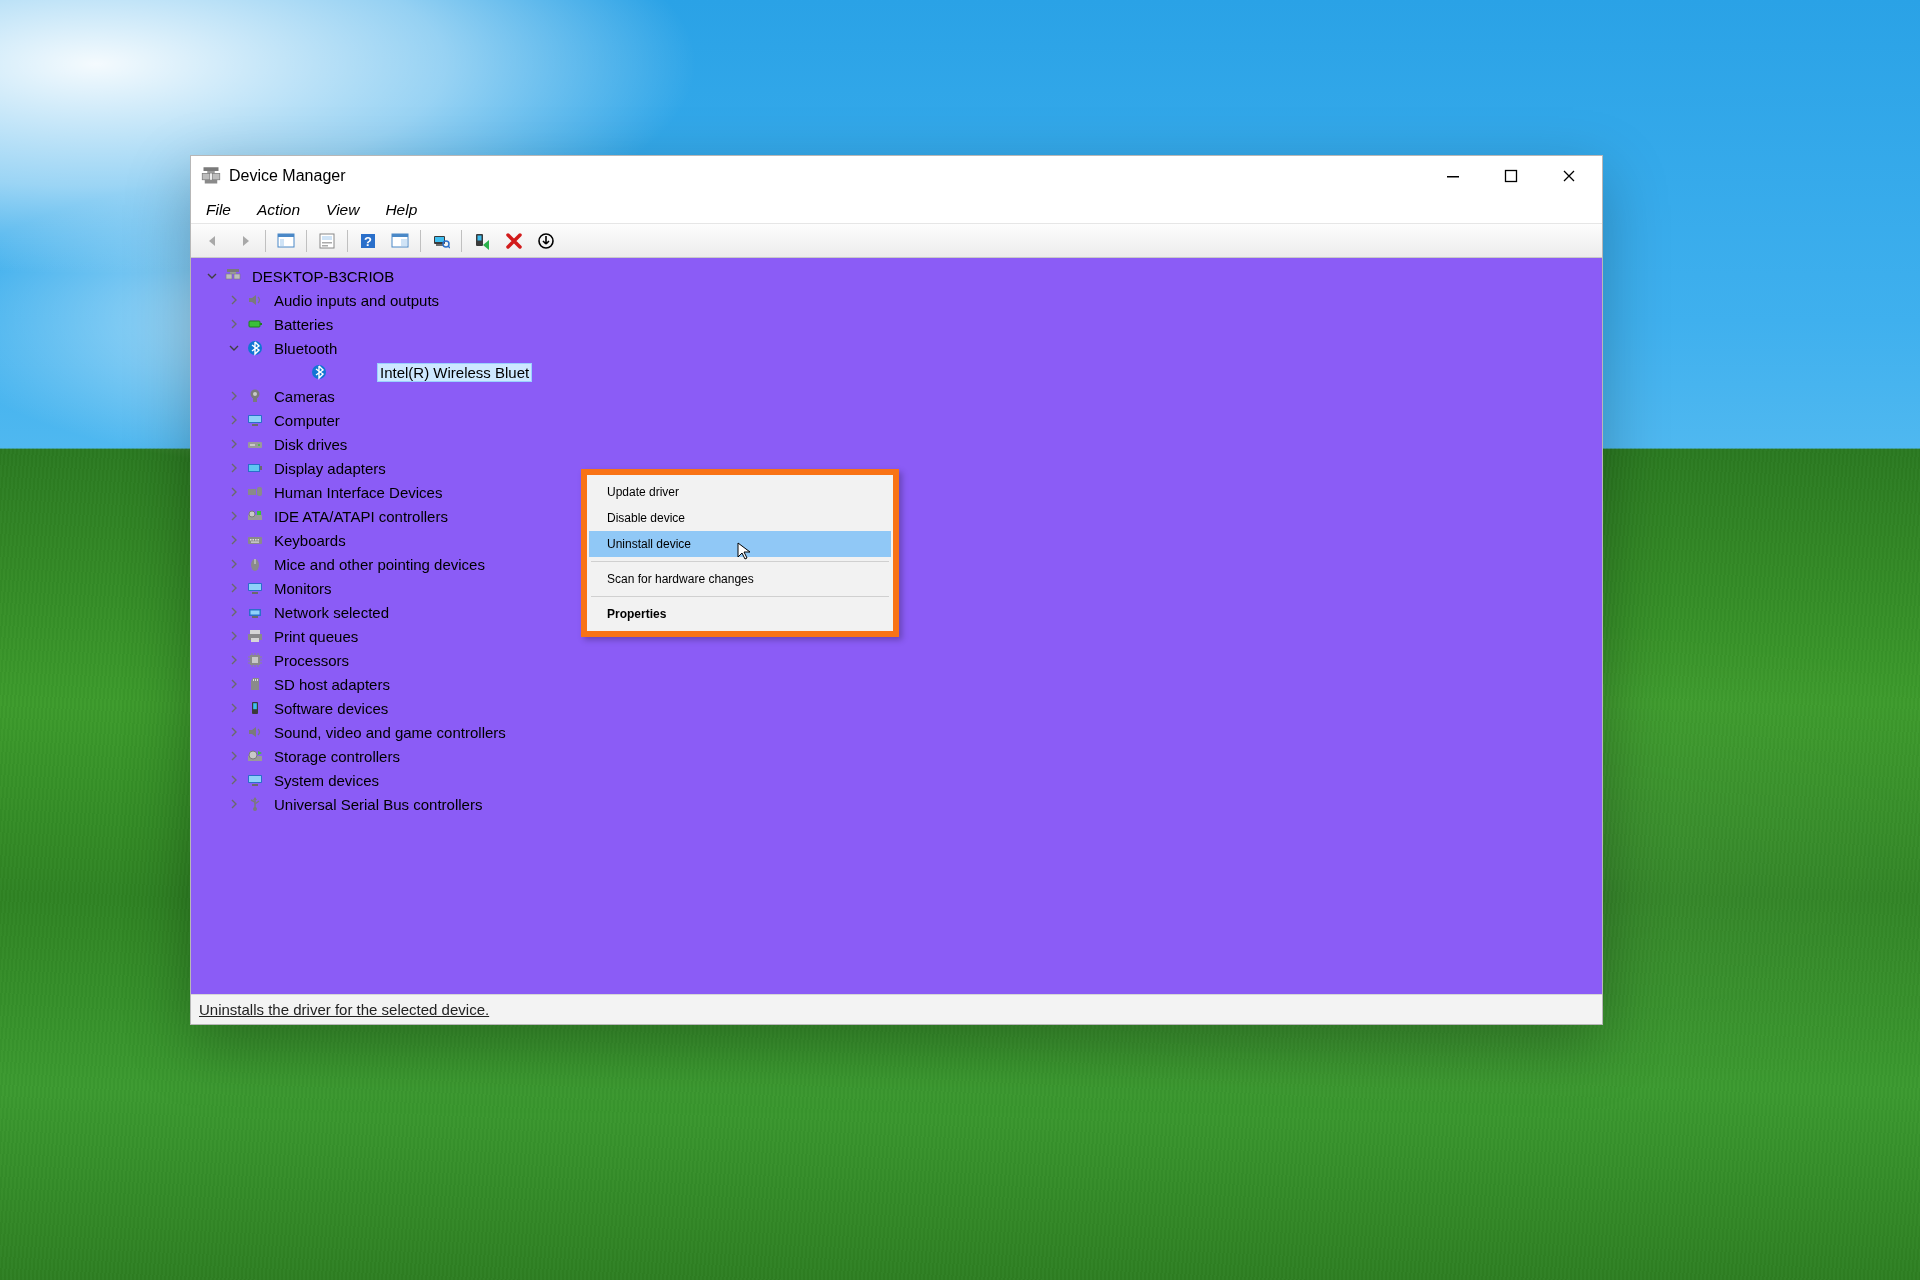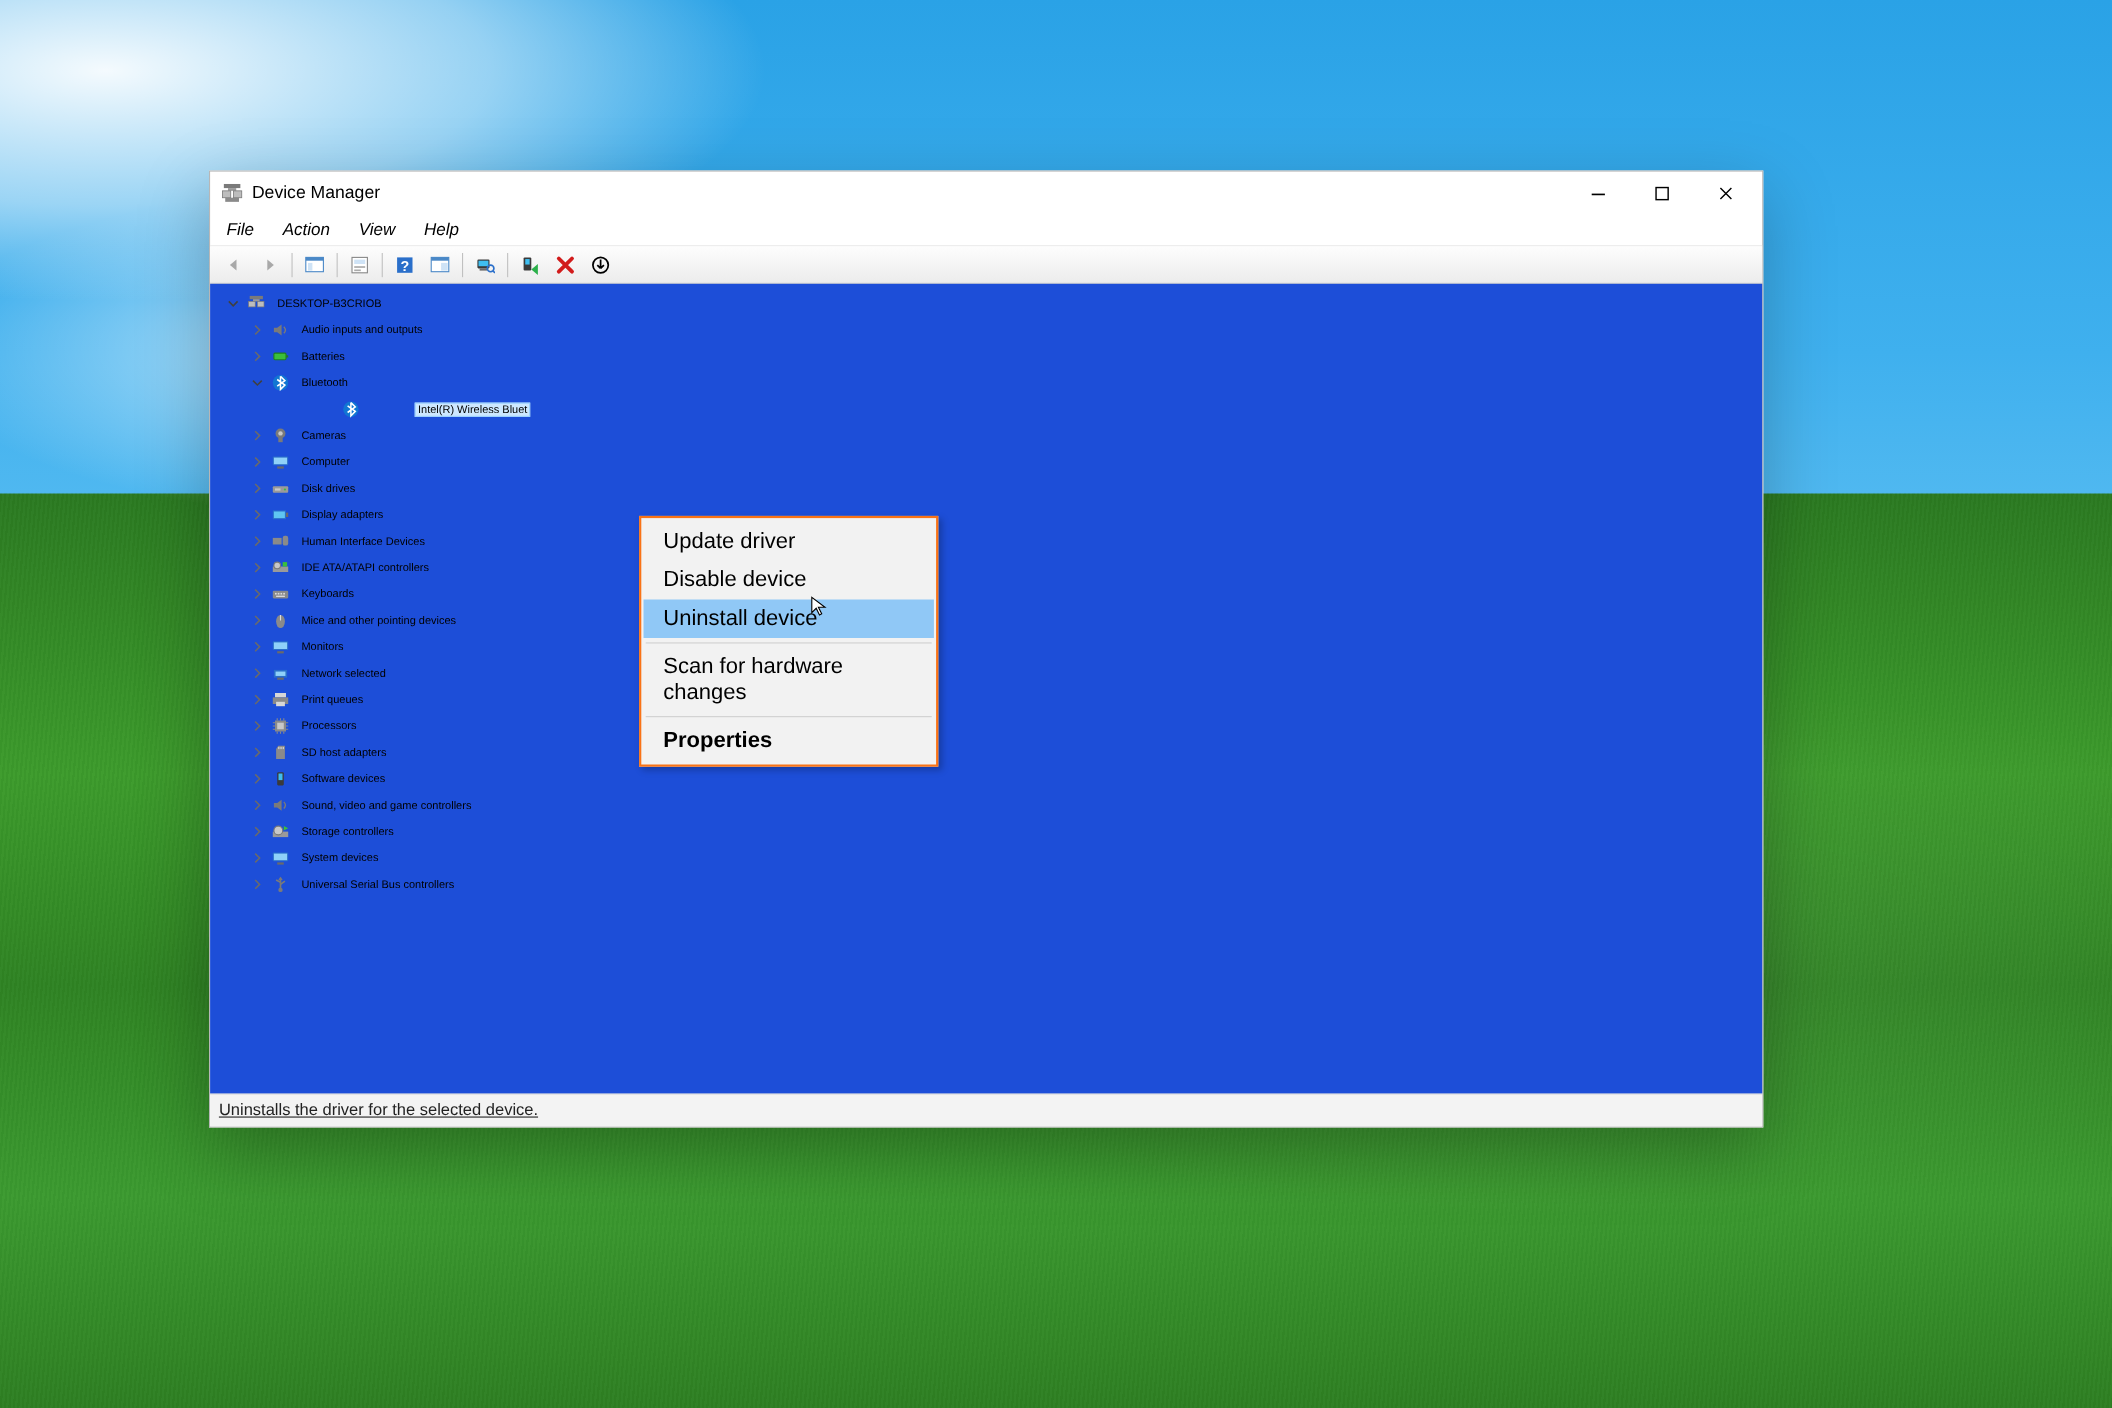--- a/index.html
+++ b/index.html
@@ -39,45 +39,45 @@
     background: linear-gradient(#fdfdfd,#ececec); border-bottom:1px solid #c9c9c9;
   }
   .tbar-btn {
     width:30px; height:28px; display:flex; align-items:center; justify-content:center;
     border:1px solid transparent; margin: 0 1px; position:relative;
   }
   .tbar-sep { width:1px; height:22px; background:#c0c0c0; margin:0 4px; }
   .tbar-btn.disabled { opacity:0.5; }
 
   .tree-area {
-    flex:1; overflow:auto; background:#1d4ed8; padding: 6px 0 6px 8px; position:relative;
-    font-size: 10px; color:#000;
+    flex:1; overflow:auto; background:#8b5cf6; padding: 6px 0 6px 8px; position:relative;
+    font-size: 15px; color:#000;
   }
   .row { display:flex; align-items:center; height:24px; white-space:nowrap; }
   .expander {
     width:18px; height:18px; display:flex; align-items:center; justify-content:center; cursor:pointer; margin-right:2px;
     color:#6a6a6a;
   }
   .expander svg { width:10px; height:10px; }
   .node-icon { width:20px; height:18px; display:flex; align-items:center; justify-content:center; margin-right:6px; }
   .node-label { padding: 1px 3px; }
   .sel .node-label { background:#cde8ff; border:1px solid #99d1ff; padding:0 2px; }
   .indent0 { padding-left: 4px; }
   .indent1 { padding-left: 26px; }
   .indent2 { padding-left: 48px; gap: 42px; }
 
   .statusbar {
     height: 30px; border-top:1px solid #d6d6d6; background:#f3f3f3;
     display:flex; align-items:center; font-size:15px; padding: 0 8px; color:#222;text-decoration:underline;
   }
 
   .context-menu {
-    position:absolute; left:390px; top:313px; width:272px; background:#f2f2f2;
-    border:2px solid #f97316; box-shadow: 3px 3px 6px rgba(0,0,0,0.25);
-    padding: 4px 2px; font-size:20px;
+    position:absolute; left:390px; top:313px; width:318px; background:#f2f2f2;
+    border:6px solid #f97316; box-shadow: 3px 3px 6px rgba(0,0,0,0.25);
+    padding: 4px 2px; font-size:12px;
   }
   .ctx-item {
     padding: 6px 18px; position:relative; cursor:default;
   }
   .ctx-item.hover { background:#90c8f6; }
   .ctx-item.bold { font-weight:600; }
   .ctx-sep { height:1px; background:#d0d0d0; margin: 4px 2px; }
 
   .cursor {
     position:absolute; left:545px; top:385px; width:20px; height:20px; pointer-events:none; z-index:10;

